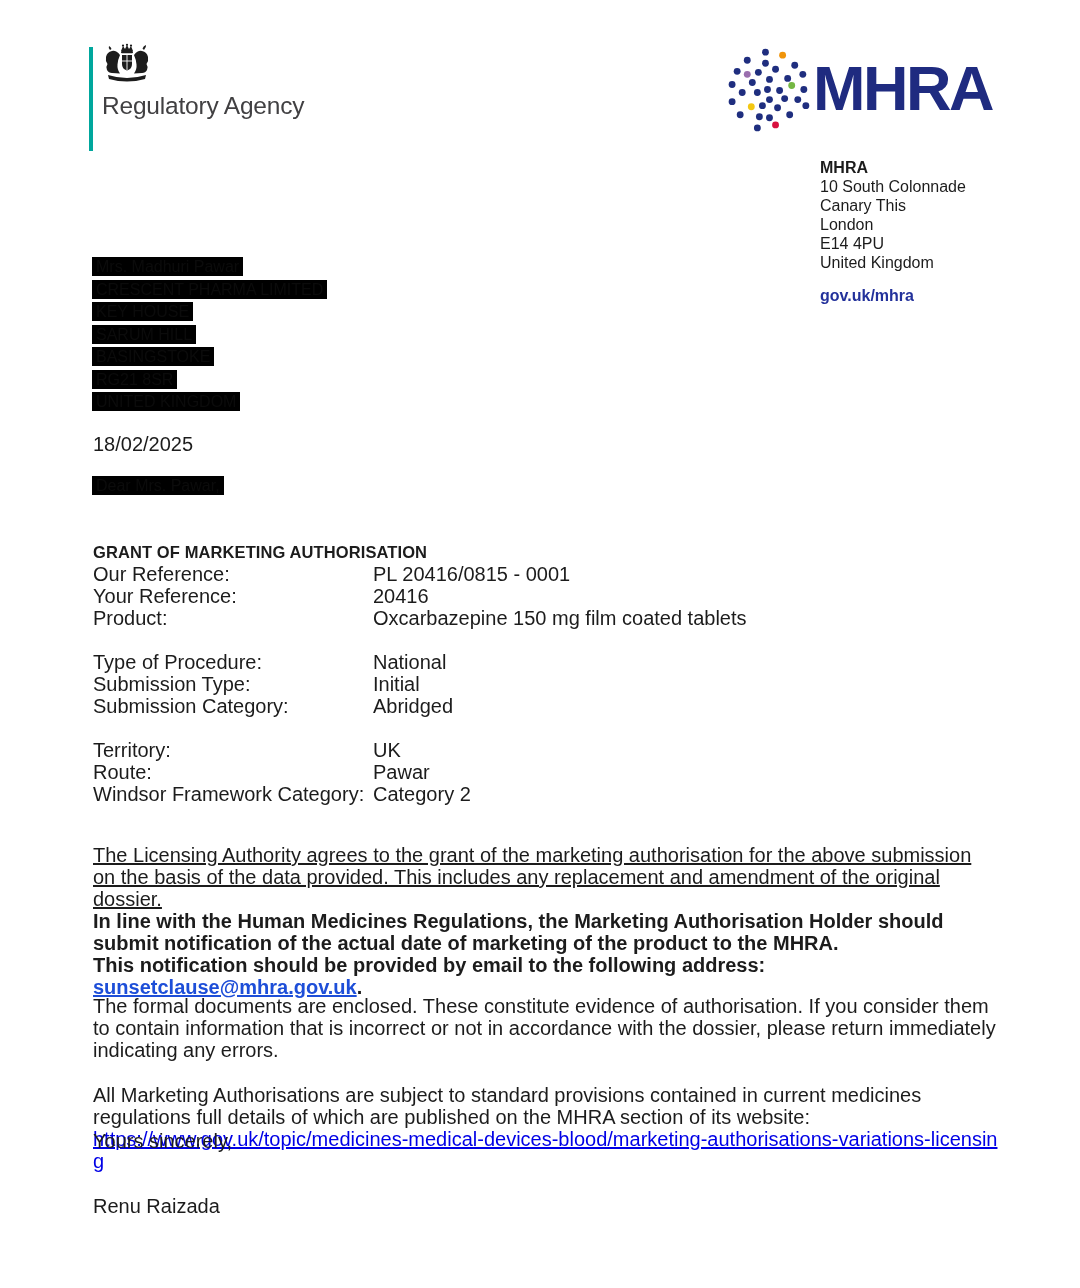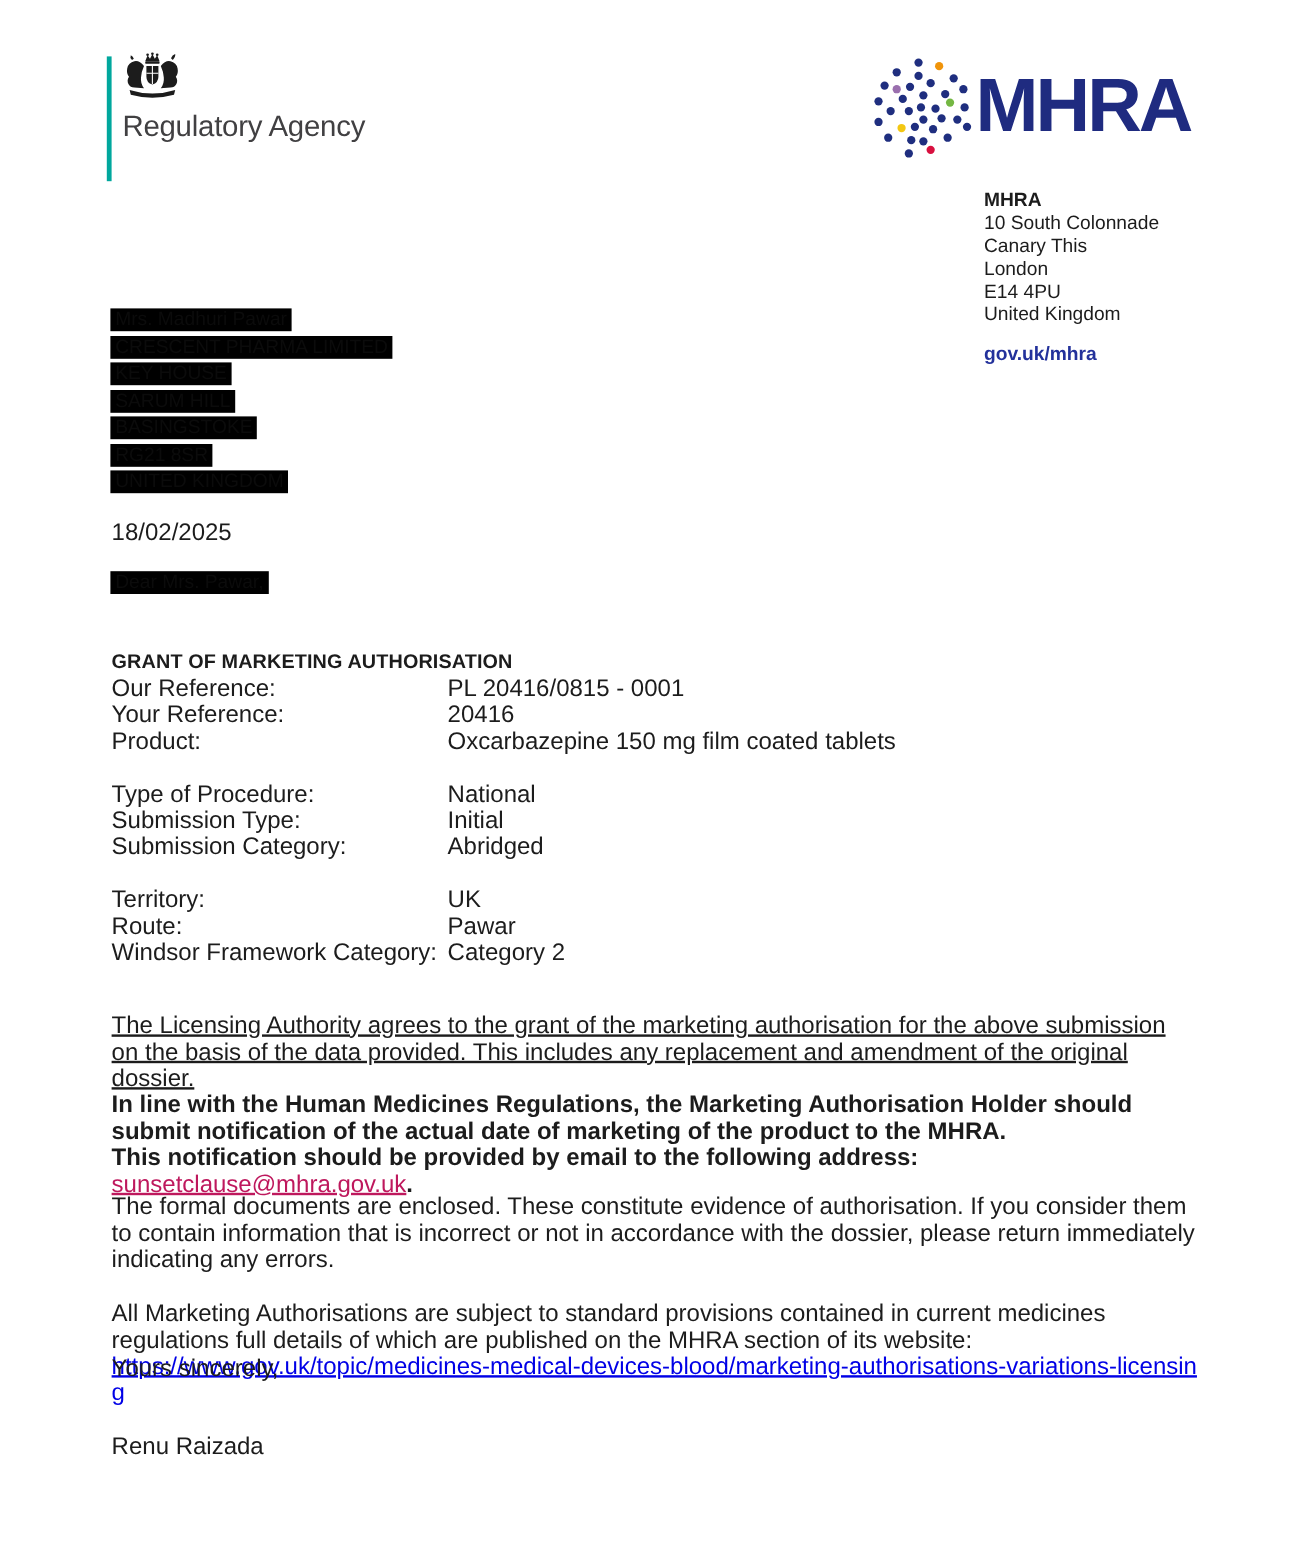--- a/index.html
+++ b/index.html
@@ -40,21 +40,21 @@
   .ref-row{white-space:nowrap;}
   .ref-label{display:inline-block;width:280px;}
 
   .para1{left:93px;top:824px;text-decoration:underline;}
   .para2{left:93px;top:890px;font-weight:bold;}
   .para3{left:93px;top:975px;}
   .para4{left:93px;top:1064px;}
   .closing{left:93px;top:1130px;}
   .signature{left:93px;top:1195px;}
 
-  a.email-link{color:#be185d;font-weight:normal;text-decoration:underline;}
+  a.email-link{color:#1d4ed8;font-weight:bold;text-decoration:underline;}
   a.url-link{color:#0000e6;font-weight:normal;text-decoration:underline;word-break:break-all;}
 </style>
 </head>
 <body>
 
 <div class="abs accent-bar"></div>
 
 <div class="abs crest">
   <svg width="50" height="48" viewBox="0 0 50 46" aria-hidden="true">
     <g fill="#1c1c1c">

